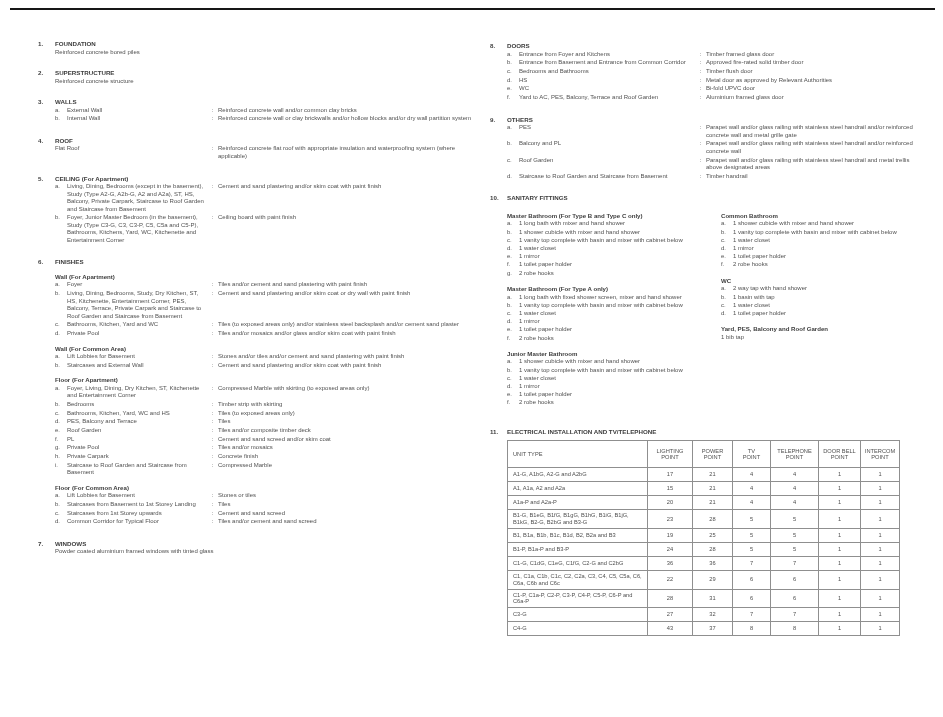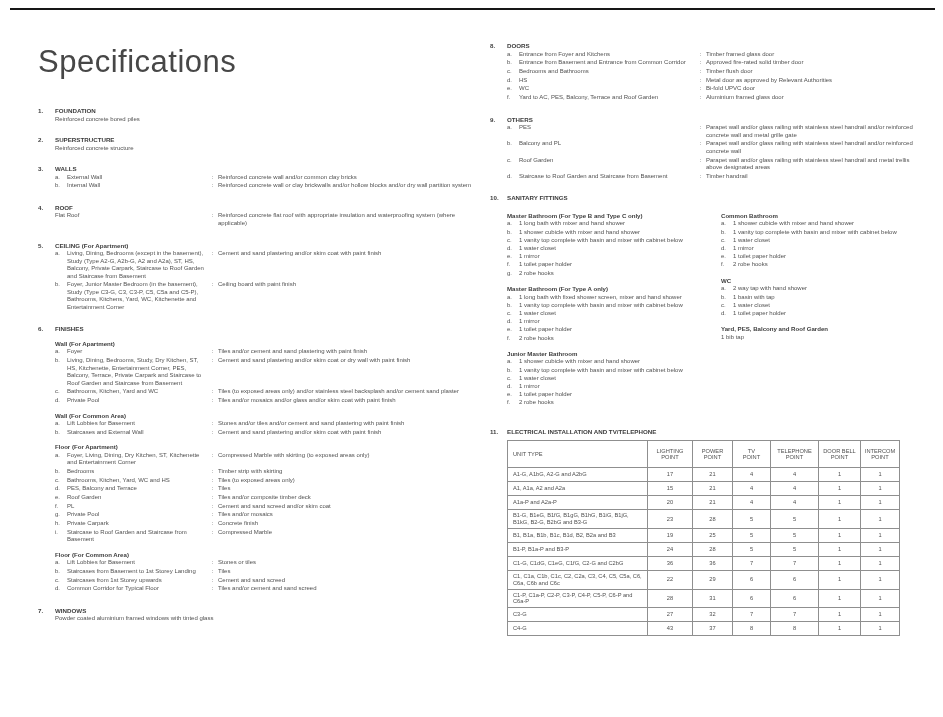--- a/index.html
+++ b/index.html
@@ -42,21 +42,20 @@
   .elec td{height:9px;}
   .hline{display:block;}
 </style>
 </head>
 <body>
 
 <div class="page">
   <div class="top-rule"></div>
   <div class="columns">
     <div class="col-left" id="col-left">
-      <h1 class="title">Specifications</h1>
     <div class="section">
           <div class="sec-num">1.</div>
           <div class="sec-body">
             <div class="sec-title">FOUNDATION</div>
             <div class="sec-note">Reinforced concrete bored piles</div>
           </div>
         </div>
         <div class="section">
           <div class="sec-num">2.</div>
           <div class="sec-body">

